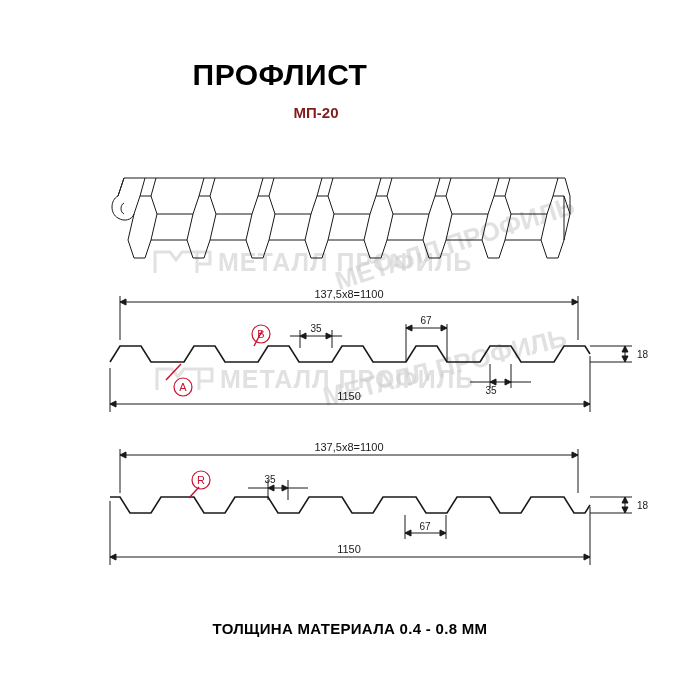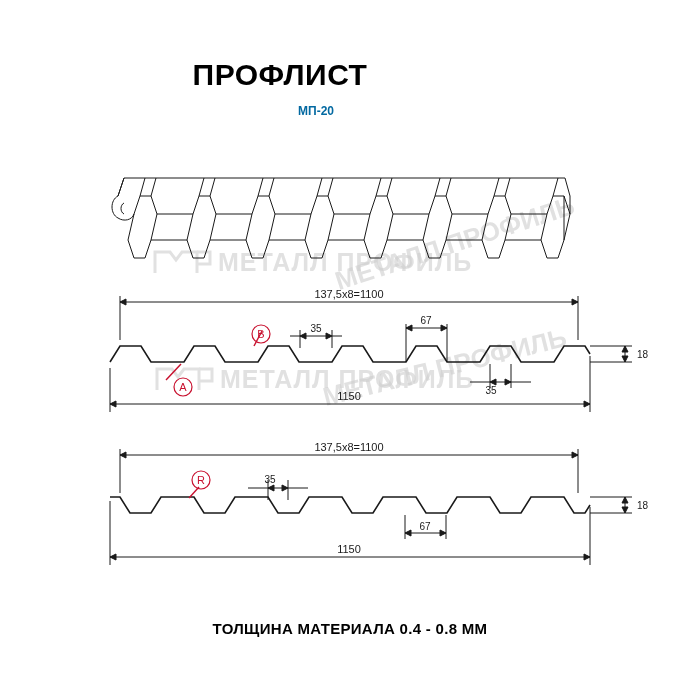--- a/index.html
+++ b/index.html
@@ -29,23 +29,23 @@
     font-weight: bold;
     letter-spacing: 0.5px;
     color: #000;
   }
   .subtitle {
     position: absolute;
     top: 104px;
     left: 0;
     width: 632px;
     text-align: center;
-    font-size: 12px;
+    font-size: 15px;
     font-weight: bold;
-    color: #0369a1;
+    color: #7f1d1d;
   }
   .footer {
     position: absolute;
     top: 620px;
     left: 0;
     width: 700px;
     text-align: center;
     font-size: 15px;
     font-weight: bold;
     color: #000;

